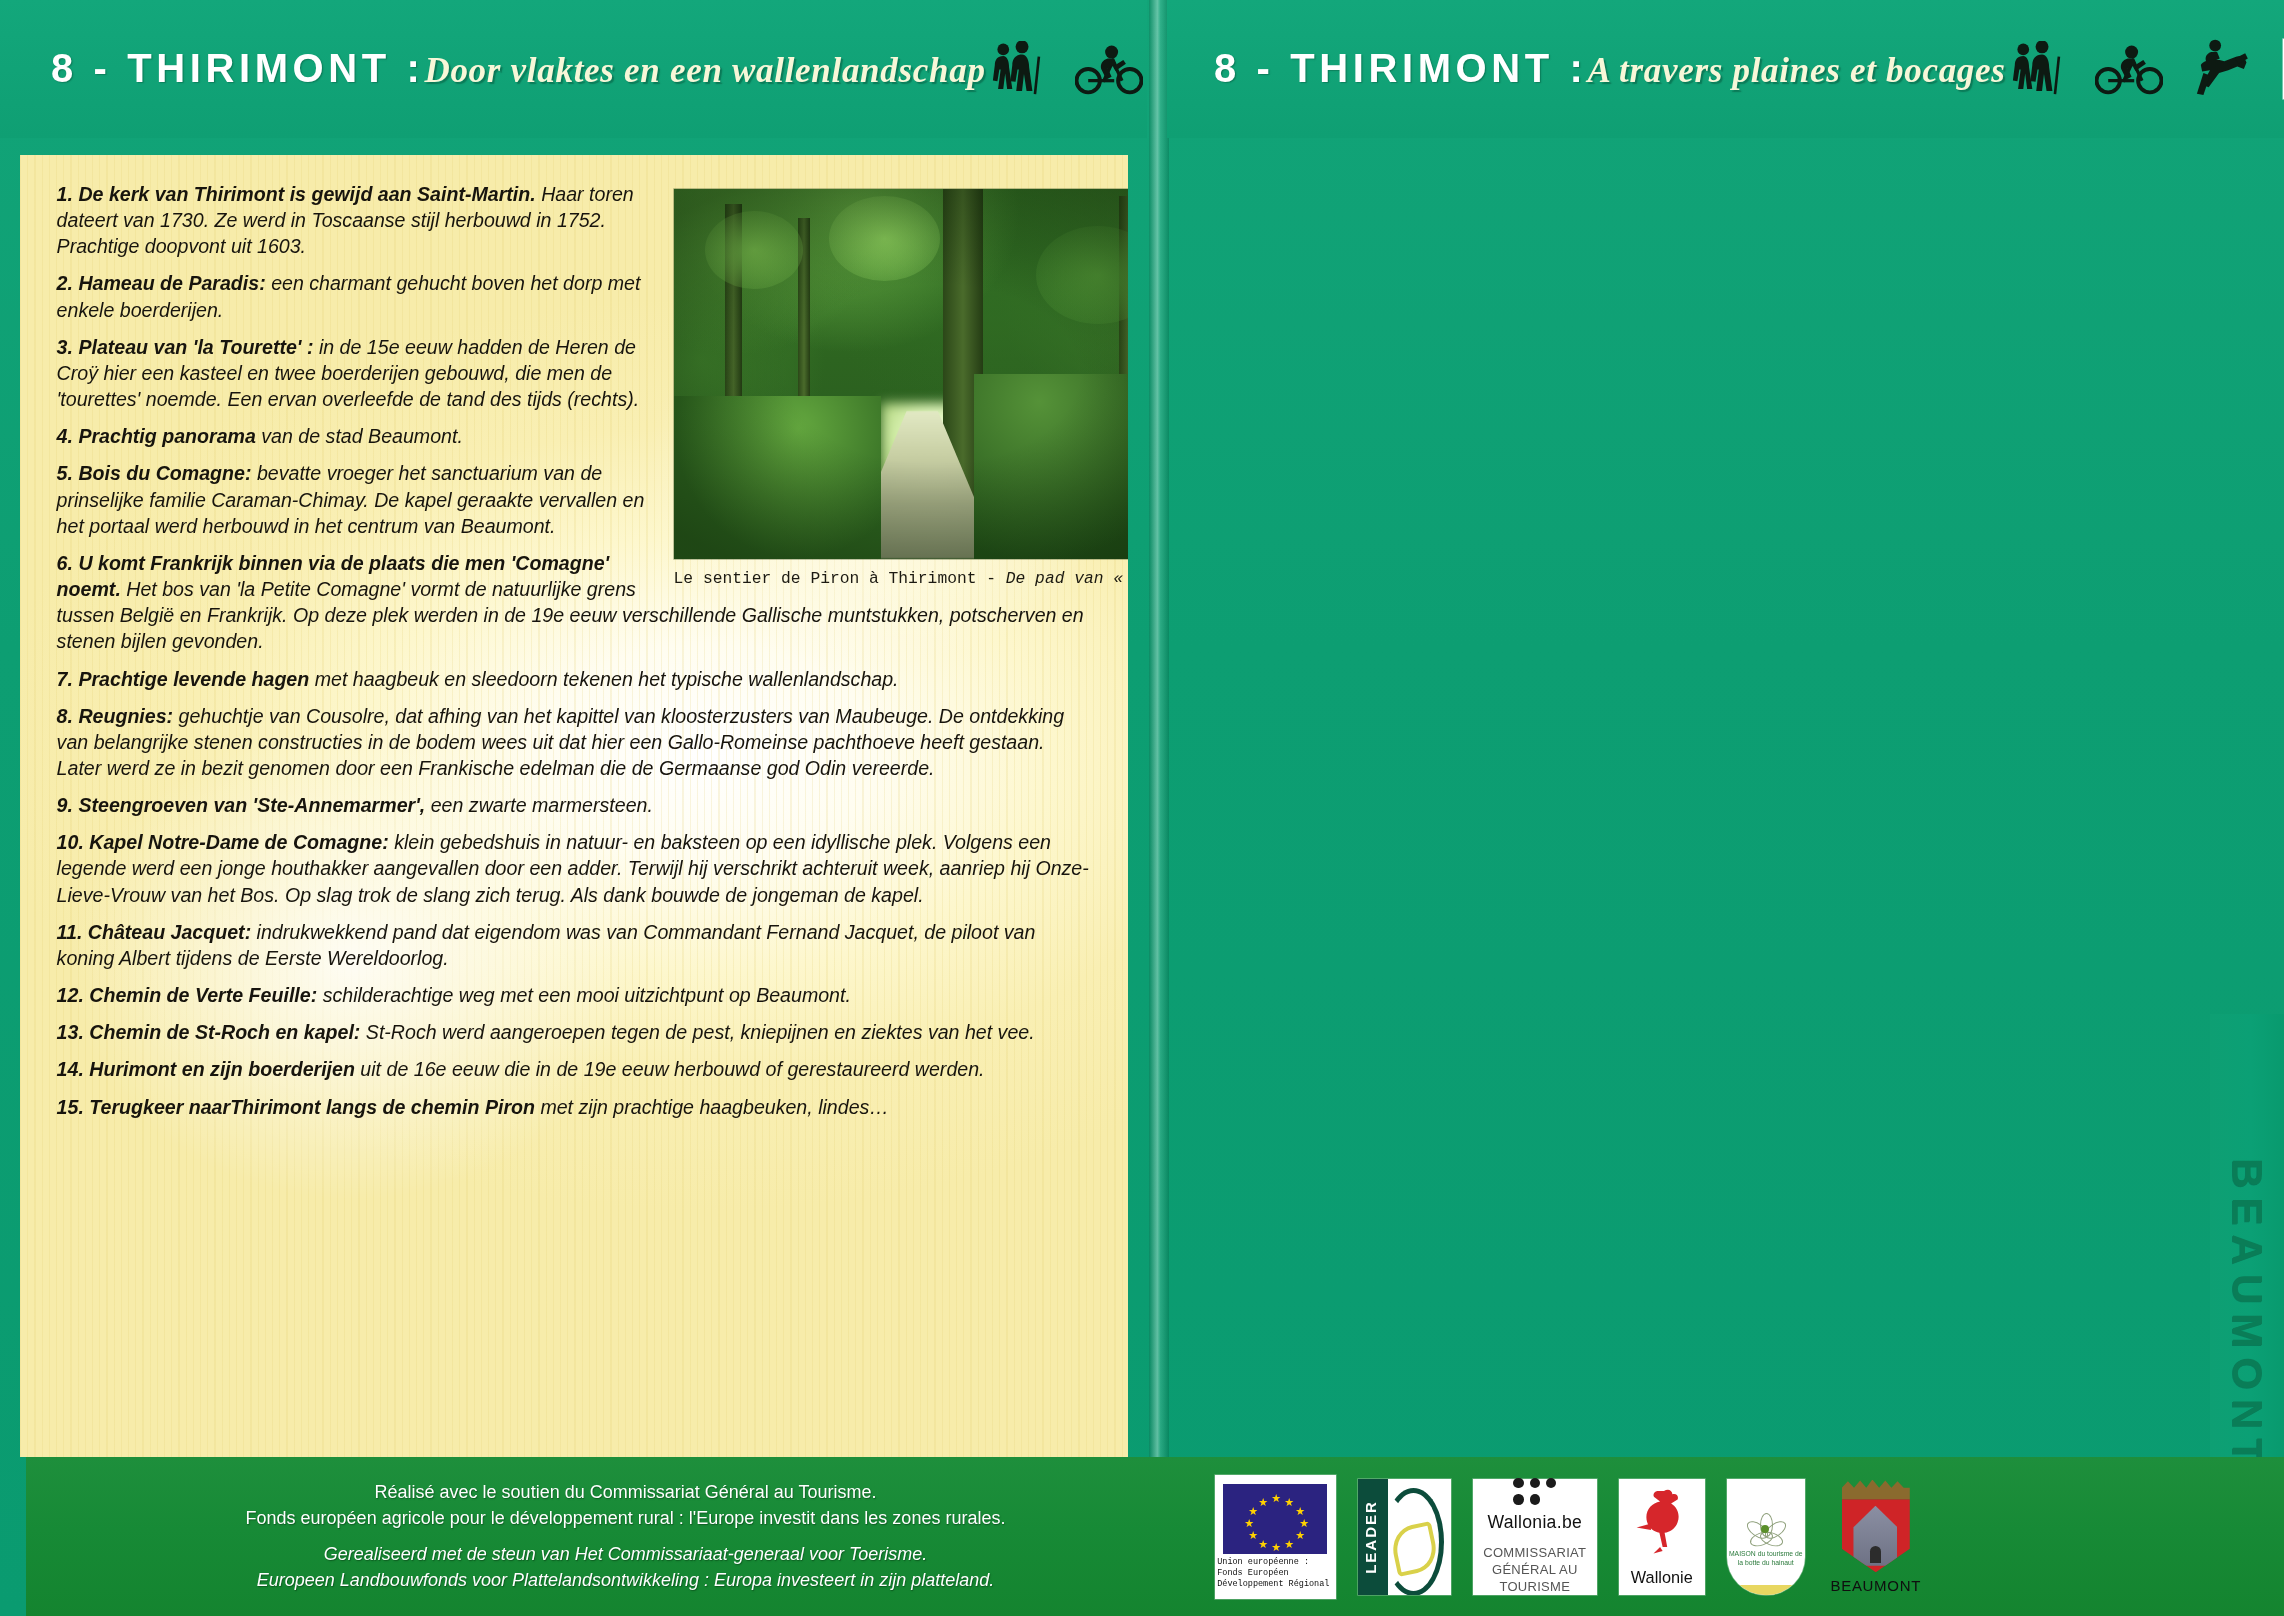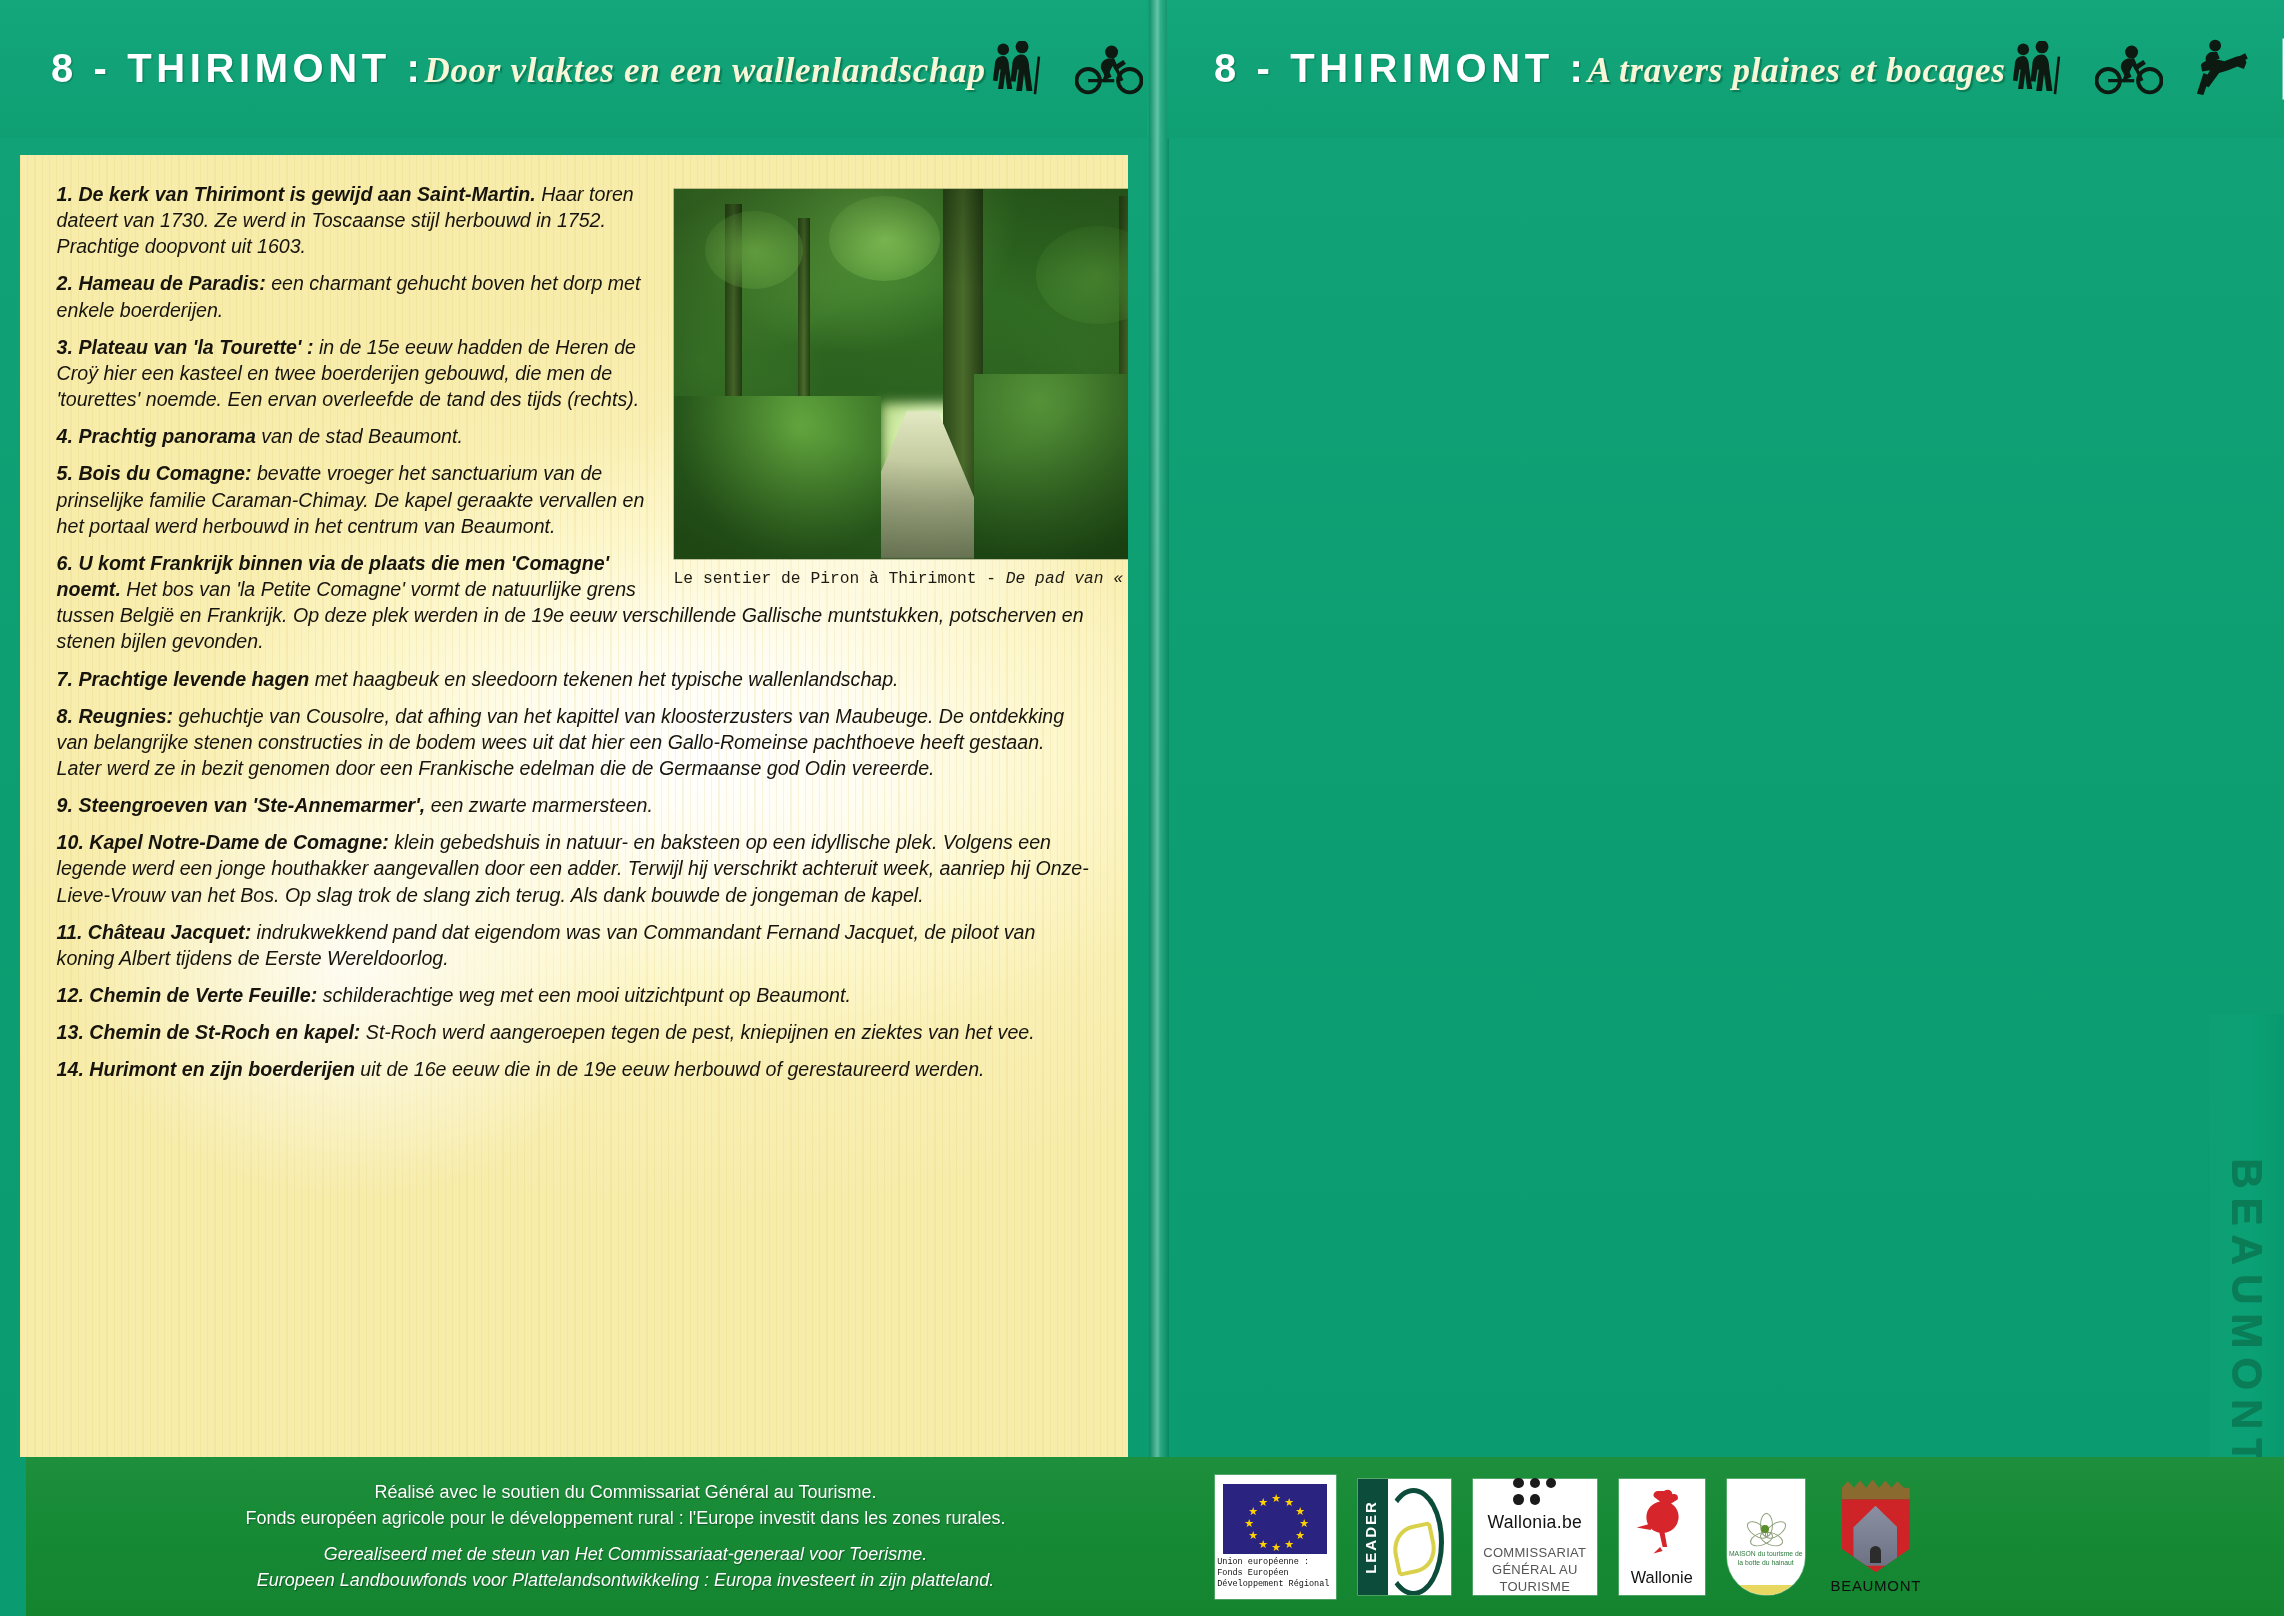--- a/index.html
+++ b/index.html
@@ -335,20 +335,21 @@
         <div class="item"><span class="lead">5. </span><span class="lead">Bois du Comagne:</span><span> bevatte vroeger het sanctuarium van de prinselijke familie Caraman-Chimay. De kapel geraakte vervallen en het portaal werd herbouwd in het centrum van Beaumont.</span></div>
         <div class="item"><span class="lead">6. </span><span class="lead">U komt Frankrijk binnen via de plaats die men 'Comagne' noemt.</span><span> Het bos van 'la Petite Comagne' vormt de natuurlijke grens tussen België en Frankrijk. Op deze plek werden in de 19e eeuw verschillende Gallische muntstukken, potscherven en stenen bijlen gevonden.</span></div>
         <div class="item"><span class="lead">7. </span><span class="lead">Prachtige levende hagen</span><span> met haagbeuk en sleedoorn tekenen het typische wallenlandschap.</span></div>
         <div class="item"><span class="lead">8. </span><span class="lead">Reugnies:</span><span> gehuchtje van Cousolre, dat afhing van het kapittel van kloosterzusters van Maubeuge. De ontdekking van belangrijke stenen constructies in de bodem wees uit dat hier een Gallo-Romeinse pachthoeve heeft gestaan. Later werd ze in bezit genomen door een Frankische edelman die de Germaanse god Odin vereerde.</span></div>
         <div class="item"><span class="lead">9. </span><span class="lead">Steengroeven van 'Ste-Annemarmer',</span><span> een zwarte marmersteen.</span></div>
         <div class="item"><span class="lead">10. </span><span class="lead">Kapel Notre-Dame de Comagne:</span><span> klein gebedshuis in natuur- en baksteen op een idyllische plek. Volgens een legende werd een jonge houthakker aangevallen door een adder. Terwijl hij verschrikt achteruit week, aanriep hij Onze-Lieve-Vrouw van het Bos. Op slag trok de slang zich terug. Als dank bouwde de jongeman de kapel.</span></div>
         <div class="item"><span class="lead">11. </span><span class="lead">Château Jacquet:</span><span> indrukwekkend pand dat eigendom was van Commandant Fernand Jacquet, de piloot van koning Albert tijdens de Eerste Wereldoorlog.</span></div>
         <div class="item"><span class="lead">12. </span><span class="lead">Chemin de Verte Feuille:</span><span> schilderachtige weg met een mooi uitzichtpunt op Beaumont.</span></div>
         <div class="item"><span class="lead">13. </span><span class="lead">Chemin de St-Roch en kapel:</span><span> St-Roch werd aangeroepen tegen de pest, kniepijnen en ziektes van het vee.</span></div>
         <div class="item"><span class="lead">14. </span><span class="lead">Hurimont en zijn boerderijen</span><span> uit de 16e eeuw die in de 19e eeuw herbouwd of gerestaureerd werden.</span></div>
+        <div class="item"><span class="lead">15. </span><span class="lead">Terugkeer naarThirimont langs de chemin Piron</span><span> met zijn prachtige haagbeuken, lindes…</span></div>
       </div>
     </div>
   </div>
 
   <div class="spine"></div>
 
   <div class="panel panel-right">
 
     <div class="hdr hdr-right">
       <div class="hdr-titles">

